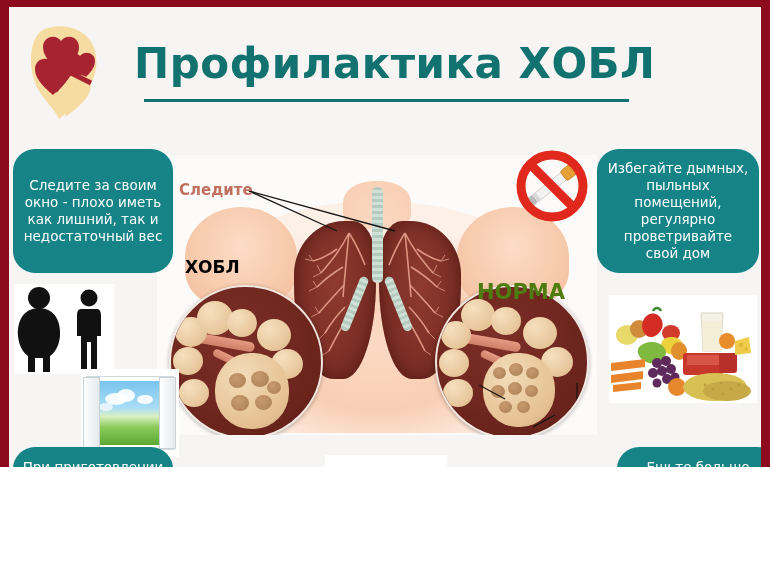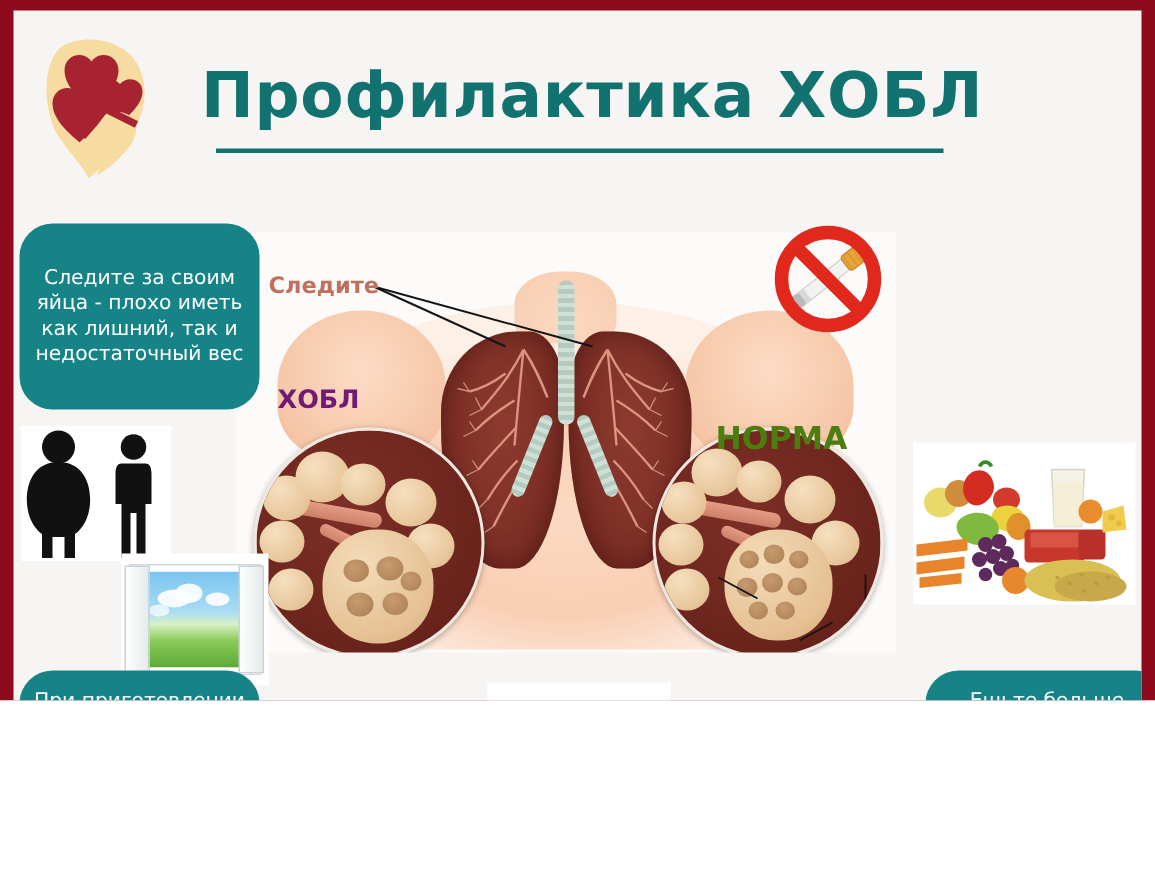--- a/index.html
+++ b/index.html
@@ -190,21 +190,21 @@
     background: radial-gradient(circle at 40% 35%, #c79b6e 0%, #ab7f55 100%);
   }
 
   
   .lbl {
     position: absolute;
     font-weight: bold;
     white-space: nowrap;
   }
   #lbl-lungs  { left: 22px;  top: 26px;  font-size: 15px; color: #c0705f; }
-  #lbl-copd   { left: 28px;  top: 102px; font-size: 17px; color: #701a75; }
+  #lbl-copd   { left: 28px;  top: 102px; font-size: 17px; color: #000000; }
   #lbl-normal { left: 320px; top: 102px; font-size: 21px; color: #4d7c0f; margin-top: 23px; }
 
   
   #no-smoking {
     position: absolute;
     left: 502px; top: 138px;
     width: 82px; height: 82px;
     z-index: 7;
   }
 
@@ -507,23 +507,26 @@
         <path d="M34 22 L36 28 C30 38, 30 52, 38 62 C46 72, 60 74, 68 66" fill="none" stroke="#8e8e8e" stroke-width="3"></path>
         <path d="M52 20 L50 28 C56 38, 56 52, 50 62 C44 72, 44 82, 54 88 C64 94, 76 90, 80 82" fill="none" stroke="#9a9a9a" stroke-width="3"></path>
         <circle cx="34" cy="20" r="3.5" fill="#8e8e8e"></circle>
         <circle cx="52" cy="19" r="3.5" fill="#8e8e8e"></circle>
         <circle cx="82" cy="80" r="9" fill="#d8d8d8" stroke="#8e8e8e" stroke-width="2"></circle>
         <circle cx="82" cy="80" r="5" fill="#efefef"></circle>
       </svg>
     </div>
 
     <div class="callout" id="callout-weight">
-      <span>Следите за своим яйца - плохо иметь как лишний, так и недостаточный вес</span>
-    </div>
-
+      <span>Следите за своим окно - плохо иметь как лишний, так и недостаточный вес</span>
+    </div>
+
+    <div class="callout" id="callout-dust">
+      <span>Избегайте дымных, пыльных помещений, регулярно проветривайте свой дом</span>
+    </div>
 
     <div class="callout" id="callout-ventilate">
       <span>При приготовлении пищи держите форточку или окно в кухне открытыми или включайте вентиляцию</span>
     </div>
 
     <div class="callout" id="callout-nutrition">
       <span>Ешьте больше овощей и фруктов, пищу, богатую белками - мясо, рыбу, яйца, молоко, фасоль, сою</span>
     </div>
 
   </div>

